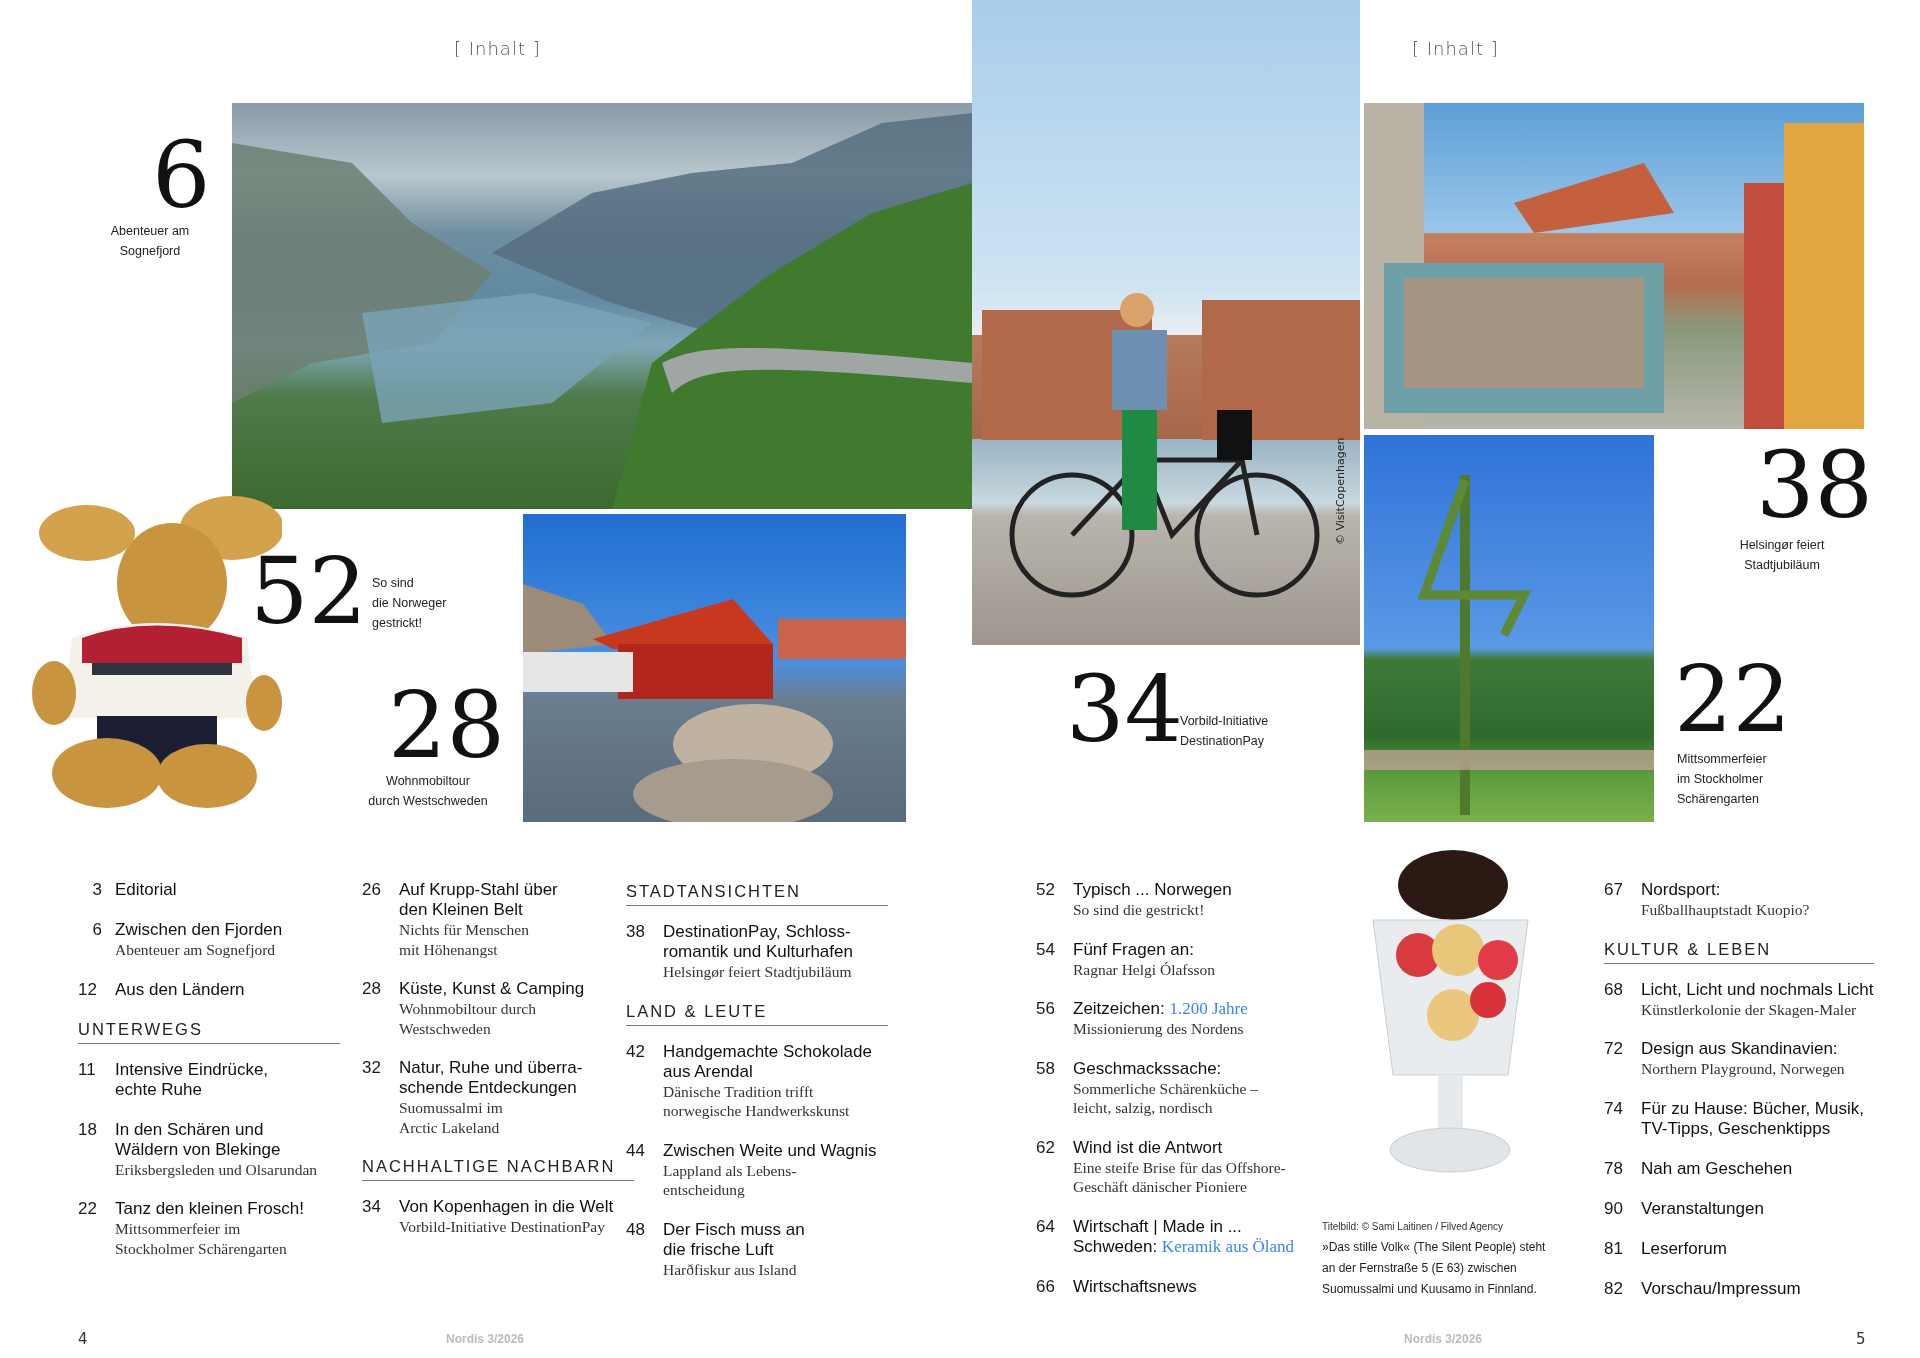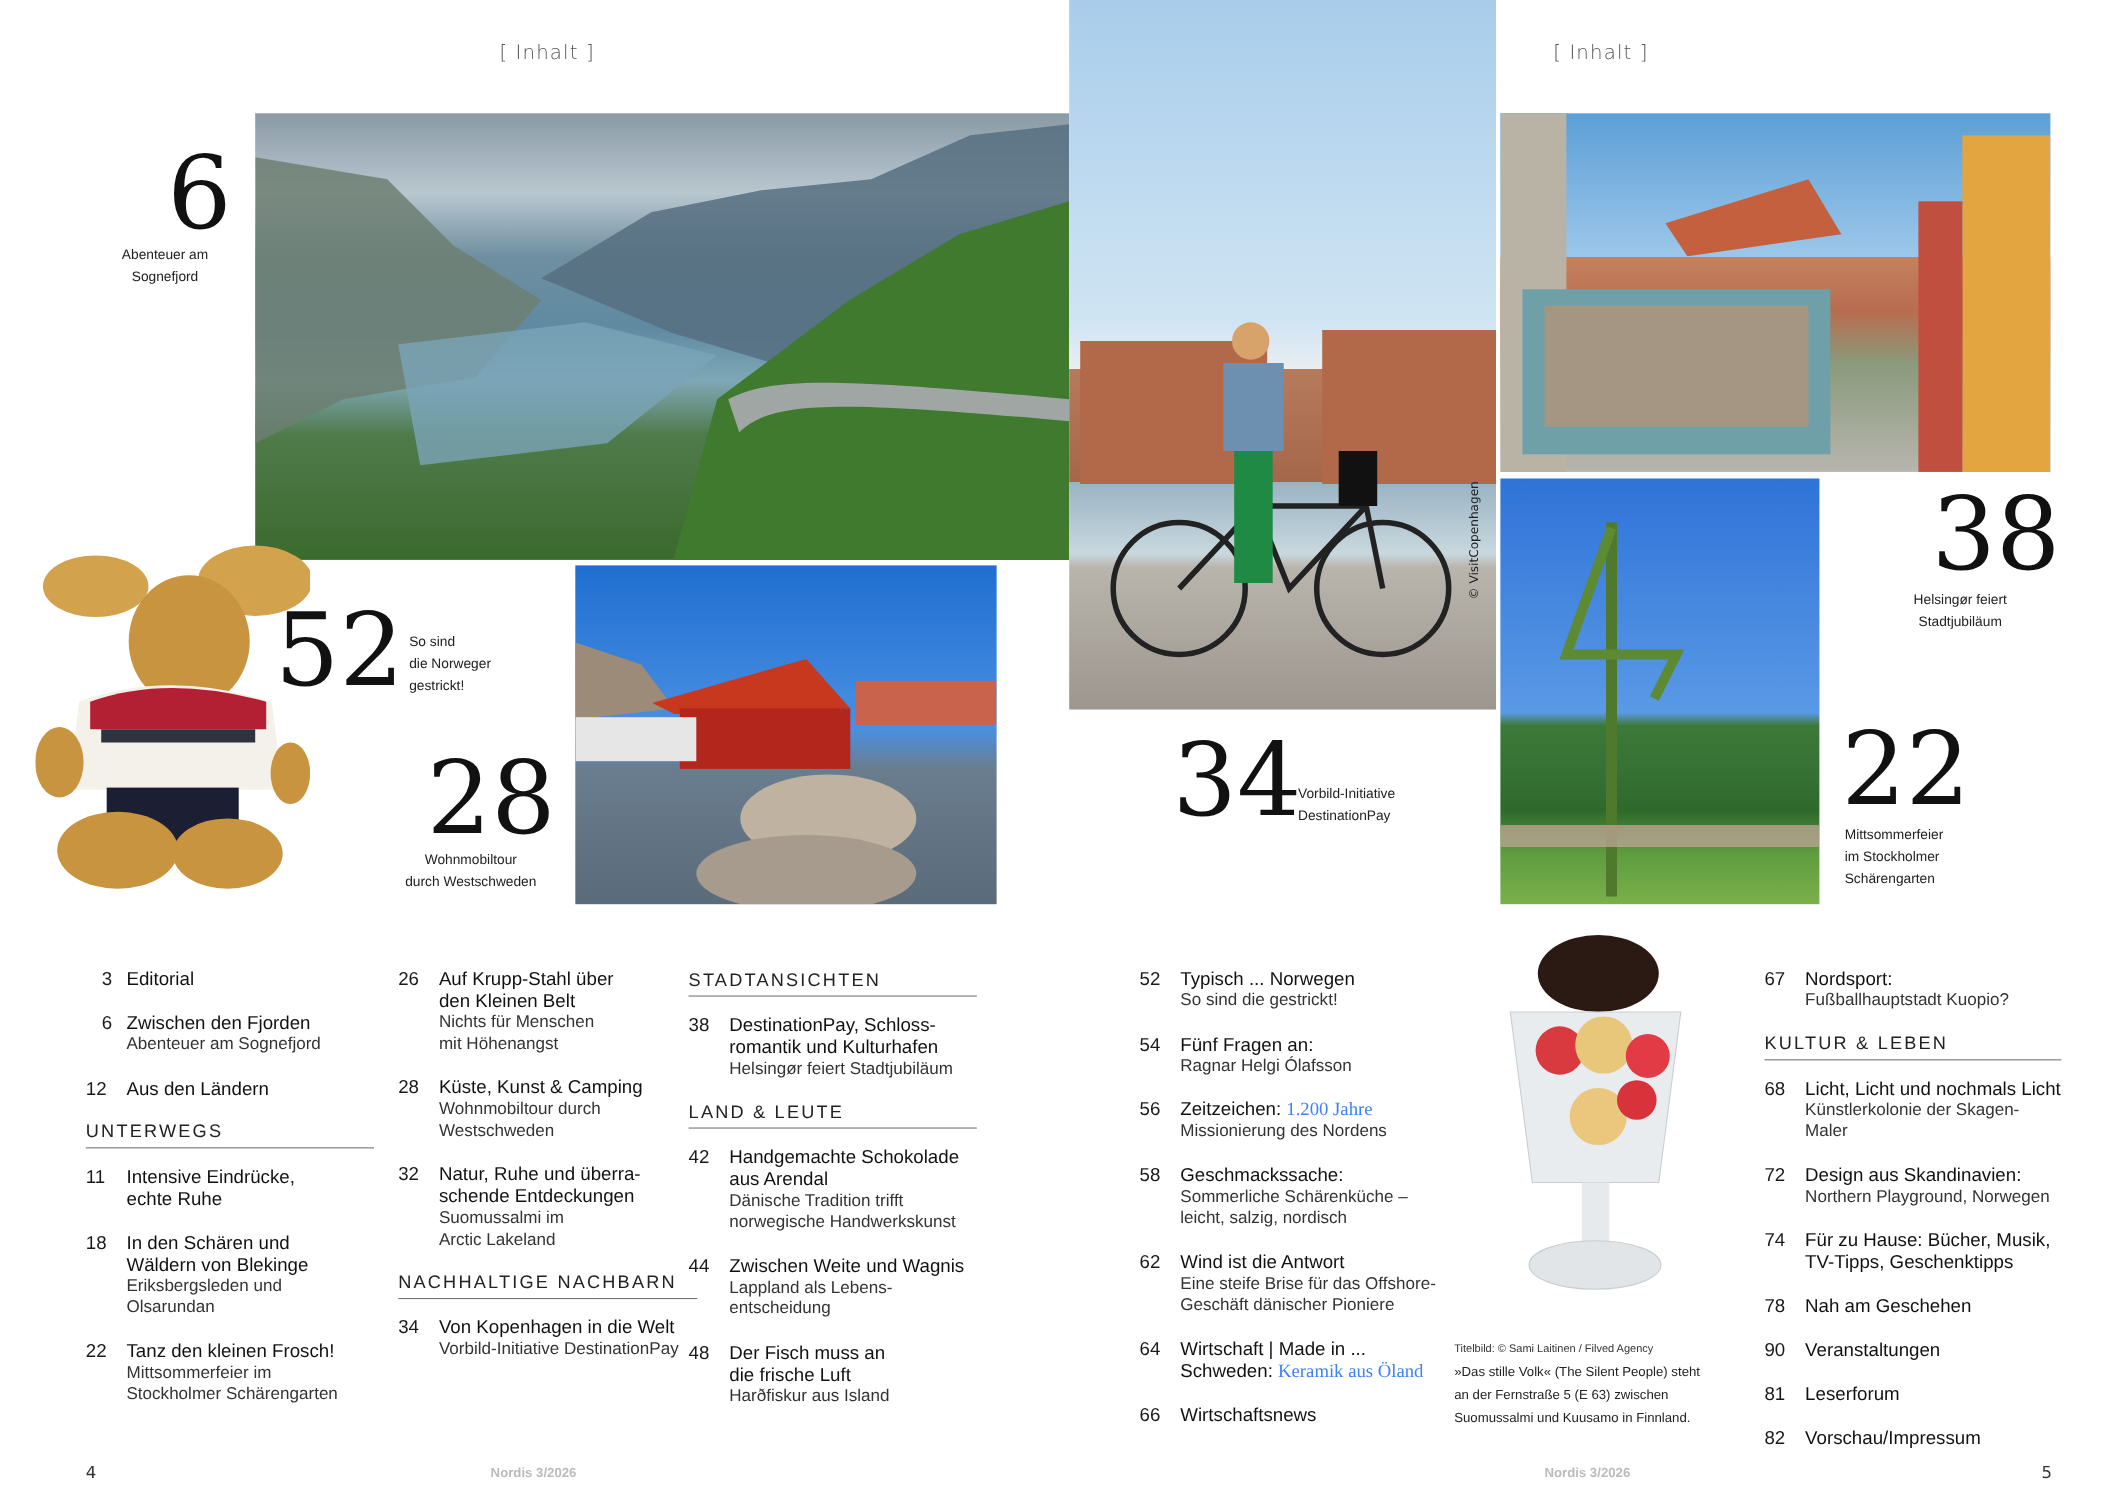--- a/index.html
+++ b/index.html
@@ -10,21 +10,21 @@
   .photo{position:absolute;overflow:hidden;}
   .big-num{position:absolute;font-family:"DejaVu Serif",serif;font-weight:400;color:#111;line-height:1;}
   .cap{position:absolute;font-family:"Liberation Sans",sans-serif;font-size:12.5px;line-height:20px;color:#222;}
   .cap.r{text-align:center;}
   .col{position:absolute;top:880px;}
   .entry{display:flex;margin-bottom:20px;}
   .entry .pg{width:37px;flex:none;font-family:"Liberation Sans",sans-serif;font-size:17px;line-height:20px;color:#1a1a1a;}
   .entry .pg.right{text-align:right;padding-right:13px;width:37px;}
   .entry .body{flex:1;}
   .entry .title{font-family:"Liberation Sans",sans-serif;font-size:17px;line-height:20px;color:#111;}
-  .entry .sub{font-family:Liberation Sans, sans-serif;font-size:15.5px;line-height:19.5px;color:#333;}
+  .entry .sub{font-family:Liberation Serif, serif;font-size:15.5px;line-height:19.5px;color:#333;}
   .entry .title .inl{font-family:"Liberation Serif",serif;font-size:17px;color:#3b82f6;}
   .sect{font-family:"Liberation Sans",sans-serif;font-size:16.5px;letter-spacing:2px;color:#222;border-bottom:1.5px solid #777;padding-bottom:4px;margin-bottom:16px;margin-top:2px;}
   .footer-num{position:absolute;top:1330px;font-size:15px;color:#333;}
   .footer-mag{position:absolute;top:1332px;font-family:"Liberation Sans",sans-serif;font-weight:bold;font-size:12px;color:#bbb;}
   .credit{position:absolute;font-family:"Liberation Sans",sans-serif;font-size:12px;line-height:21px;color:#222;}
   .credit .small{font-size:10px;color:#333;}
 </style>
 </head>
 <body>
 

